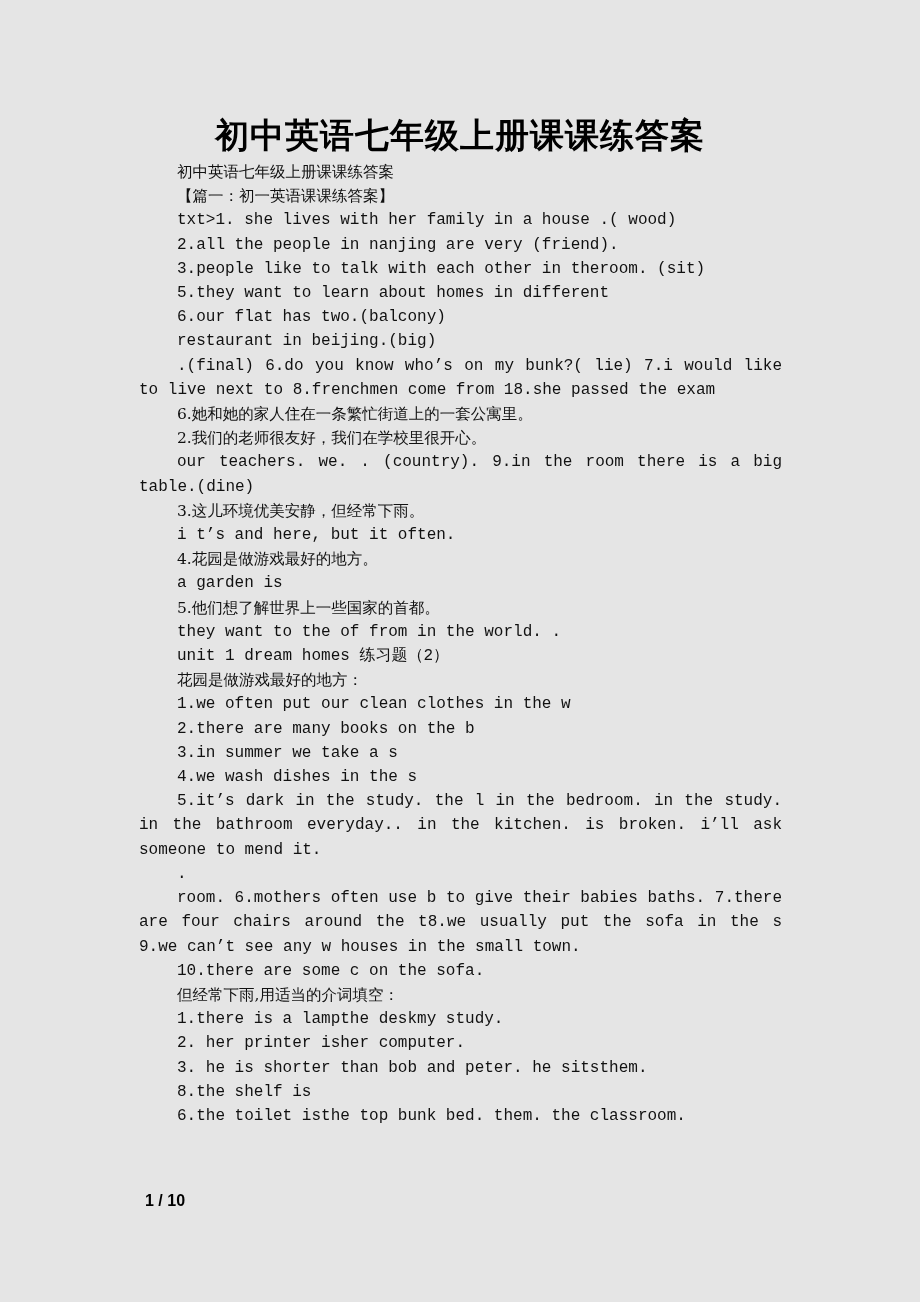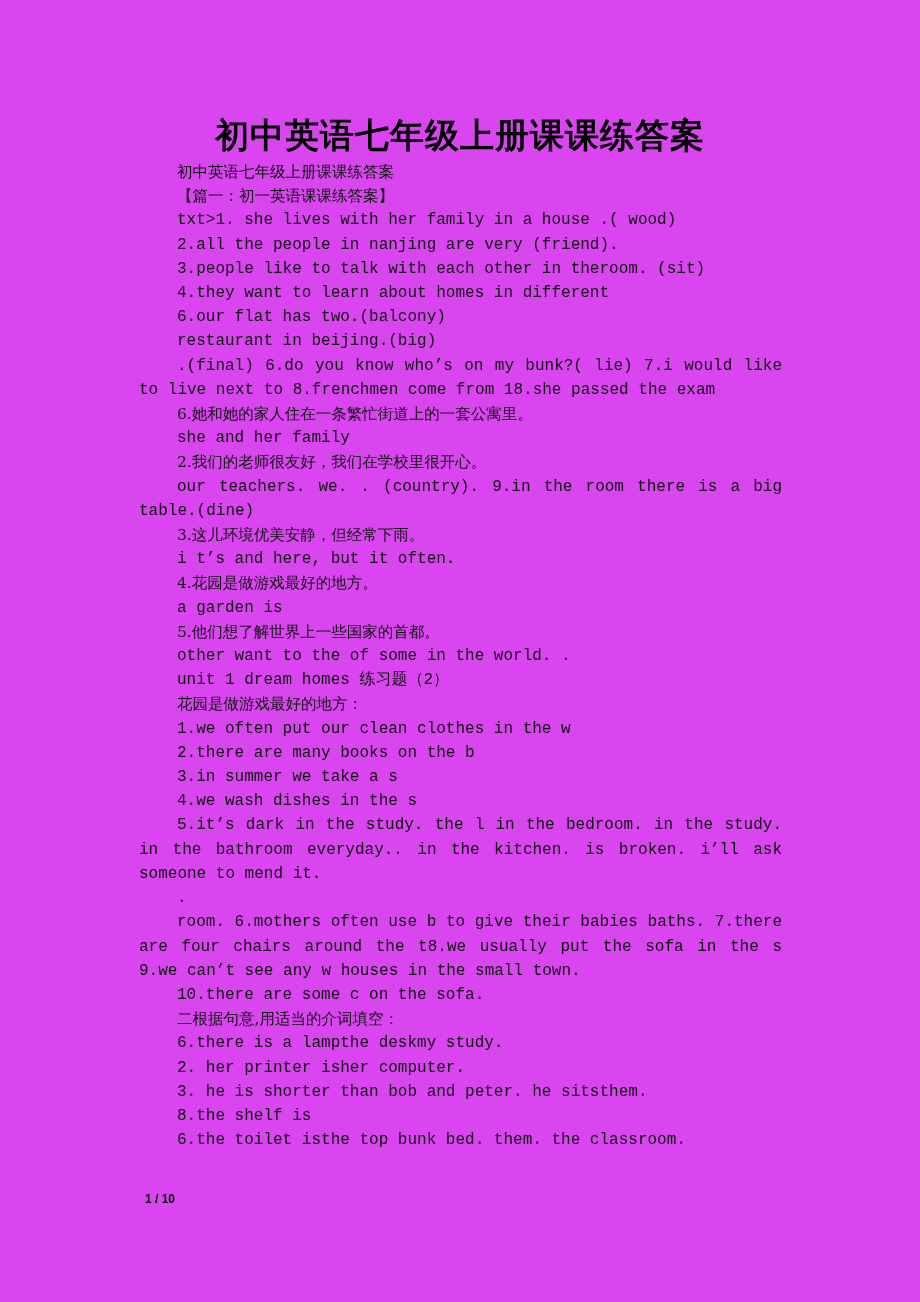--- a/index.html
+++ b/index.html
@@ -1,74 +1,73 @@
 <!DOCTYPE html>
 <html><head>
   <meta charset="utf-8">
   <style>
     html, body { margin: 0; padding: 0; background: #ffffff; }
     body { width: 920px; height: 1302px; position: relative; overflow: hidden; }
-    .page { position: absolute; left: 0; top: 0; width: 920px; height: 1302px; background: #d946ef; }
+    .page { position: absolute; left: 0; top: 0; width: 920px; height: 1302px; background: #e5e5e5; }
     .title {
       position: absolute; left: 0; top: 112px; width: 920px; text-align: center;
       font-family: "DejaVu Serif", "Liberation Serif", serif;
       font-size: 34px; font-weight: bold; color: #000; letter-spacing: 1px;
       line-height: 46px;
     }
     .body {
       position: absolute; left: 139px; top: 160px; width: 643px;
       font-family: "Liberation Mono", "DejaVu Sans Mono", monospace;
       font-size: 16px; color: #111; line-height: 24.2px;
     }
     .p { margin: 0; text-indent: 38px; text-align: justify; white-space: normal; word-break: break-word; }
     .cjk { font-family: "DejaVu Serif", "Liberation Serif", serif; font-size: 15.5px; }
     .footer {
       position: absolute; left: 145px; top: 1192px;
       font-family: "Liberation Sans", "DejaVu Sans", sans-serif;
-      font-size: 12px; font-weight: bold; color: #000;
+      font-size: 16px; font-weight: bold; color: #000;
     }
   </style>
 </head>
 <body>
 
 <div class="page">
   <div class="title">初中英语七年级上册课课练答案</div>
 
   <div class="body">
     <p class="p cjk">初中英语七年级上册课课练答案</p>
     <p class="p cjk">【篇一：初一英语课课练答案】</p>
     <p class="p">txt&gt;1. she lives with her family in a house .( wood)</p>
     <p class="p">2.all the people in nanjing are very (friend).</p>
     <p class="p">3.people like to talk with each other in theroom. (sit)</p>
-    <p class="p">4.they want to learn about homes in different</p>
+    <p class="p">5.they want to learn about homes in different</p>
     <p class="p">6.our flat has two.(balcony)</p>
     <p class="p">restaurant in beijing.(big)</p>
     <p class="p">.(final) 6.do you know who’s on my bunk?( lie) 7.i would like to live next to 8.frenchmen come from 18.she passed the exam</p>
     <p class="p cjk">6.她和她的家人住在一条繁忙街道上的一套公寓里。</p>
-    <p class="p">she and her family</p>
     <p class="p cjk">2.我们的老师很友好，我们在学校里很开心。</p>
     <p class="p">our teachers. we. . (country). 9.in the room there is a big table.(dine)</p>
     <p class="p cjk">3.这儿环境优美安静，但经常下雨。</p>
     <p class="p">i t’s and here, but it often.</p>
     <p class="p cjk">4.花园是做游戏最好的地方。</p>
     <p class="p">a garden is</p>
     <p class="p cjk">5.他们想了解世界上一些国家的首都。</p>
-    <p class="p">other want to the of some in the world. .</p>
+    <p class="p">they want to the of from in the world. .</p>
     <p class="p">unit 1 dream homes 练习题（2）</p>
     <p class="p cjk">花园是做游戏最好的地方：</p>
     <p class="p">1.we often put our clean clothes in the w</p>
     <p class="p">2.there are many books on the b</p>
     <p class="p">3.in summer we take a s</p>
     <p class="p">4.we wash dishes in the s</p>
     <p class="p">5.it’s dark in the study. the l in the bedroom. in the study. in the bathroom everyday.. in the kitchen. is broken. i’ll ask someone to mend it.</p>
     <p class="p">.</p>
     <p class="p">room. 6.mothers often use b to give their babies baths. 7.there are four chairs around the t8.we usually put the sofa in the s 9.we can’t see any w houses in the small town.</p>
     <p class="p">10.there are some c on the sofa.</p>
-    <p class="p cjk">二根据句意,用适当的介词填空：</p>
-    <p class="p">6.there is a lampthe deskmy study.</p>
+    <p class="p cjk">但经常下雨,用适当的介词填空：</p>
+    <p class="p">1.there is a lampthe deskmy study.</p>
     <p class="p">2. her printer isher computer.</p>
     <p class="p">3. he is shorter than bob and peter. he sitsthem.</p>
     <p class="p">8.the shelf is</p>
     <p class="p">6.the toilet isthe top bunk bed. them. the classroom.</p>
   </div>
 
   <div class="footer">1 / 10</div>
 </div>
 
 </body></html>

